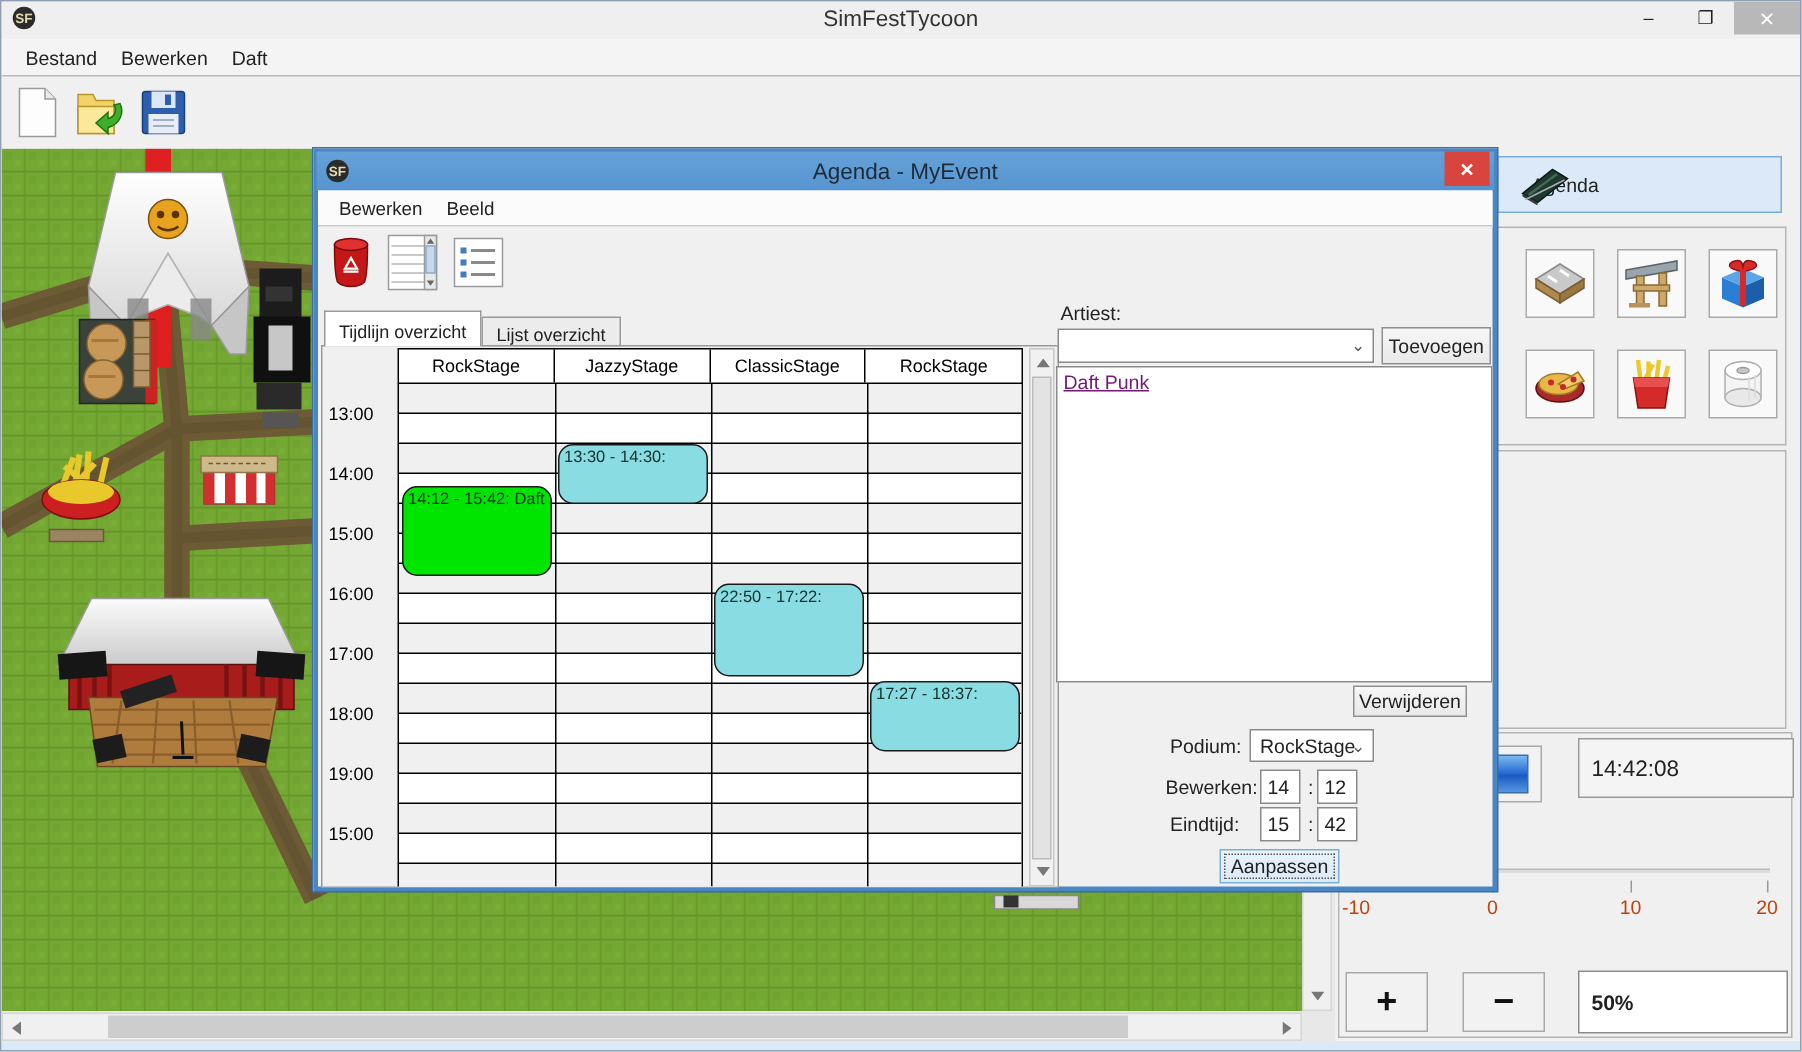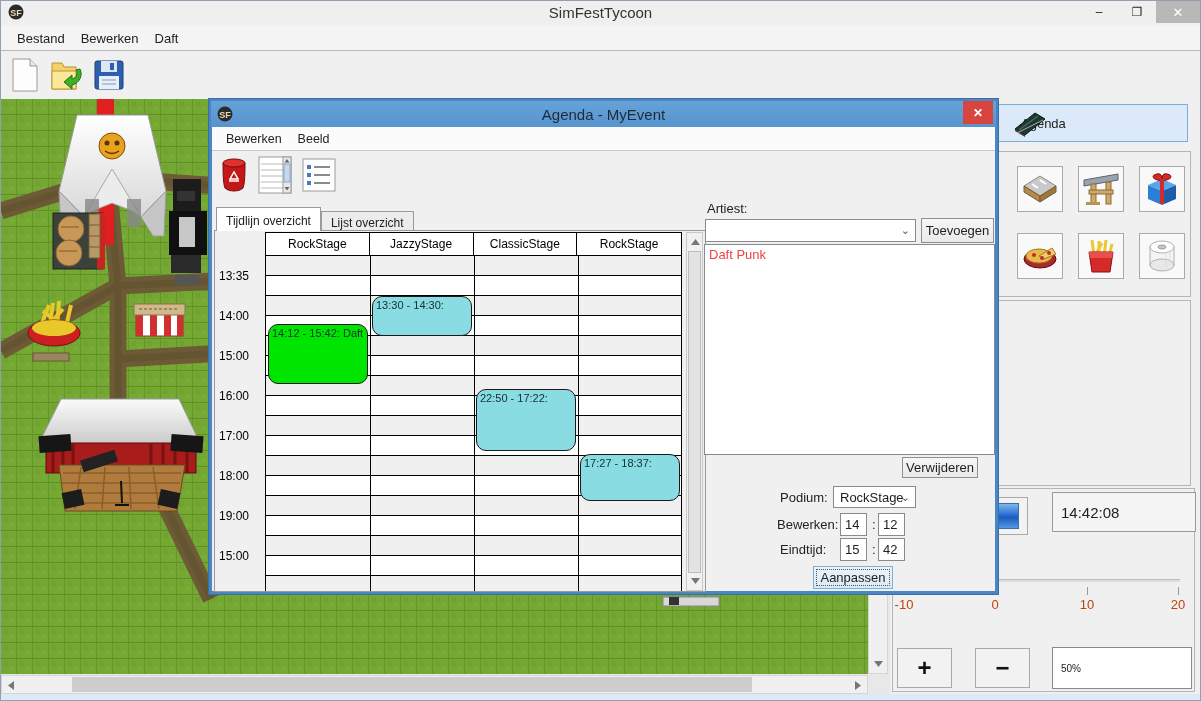--- a/index.html
+++ b/index.html
@@ -51,21 +51,21 @@
                font-size:15px; color:#222; }
   .slider-track { position:absolute; left:14px; top:480px; width:276px; height:3px;
                   background:#dcdcdc; border-top:1px solid #bdbdbd; }
   .tick { position:absolute; top:488px; width:1px; height:8px; background:#999; }
   .slider-label { position:absolute; top:498px; width:40px; text-align:center; font-size:13px; color:#c2410c; }
   .zoom-btn { position:absolute; top:549px; width:55px; height:40px; background:#f2f2f2;
               border:1px solid #a9a9a9; font-size:24px; font-weight:bold; color:#111;
               display:flex; align-items:center; justify-content:center; font-family:"Liberation Sans",sans-serif; }
   .zoom-val { position:absolute; left:162px; top:548px; width:140px; height:42px; background:#fff;
               border:1px solid #8a8a8a; display:flex; align-items:center; padding-left:8px;
-              font-size:10px; color:#222; }
+              font-size:14px; color:#222;font-weight:bold; }
   .status-strip { position:absolute; left:0; top:693px; width:1201px; height:8px; background:#dce9f7; }
 
   
   .dialog { position:absolute; left:208px; top:98px; width:789px; height:495px; background:#f0f0f0;
             border:3px solid #4a86c2; box-shadow:0 0 0 1px #3a6ea5; z-index:50; }
   .dlg-titlebar { position:absolute; left:-1px; top:-1px; width:785px; height:26px;
                   background:linear-gradient(180deg,#66a2d8,#5794cf); display:flex; align-items:center; }
   .dlg-title { position:absolute; left:0; right:0; text-align:center; font-size:15px; color:#1d2b38; }
   .dlg-close { position:absolute; right:3px; top:0px; width:30px; height:23px; background:#d8453e;
                color:#fff; font-size:12px; font-weight:bold; display:flex; align-items:center;
@@ -101,21 +101,21 @@
 
   
   .lbl { position:absolute; font-size:13px; color:#222; }
   .combo { position:absolute; background:#fff; border:1px solid #8a8a8a; display:flex;
            align-items:center; font-size:13px; color:#222; padding-left:6px; }
   .combo .chev { position:absolute; right:5px; color:#555; font-size:11px; }
   .btn { position:absolute; background:linear-gradient(180deg,#f6f6f6,#e9e9e9); border:1px solid #8f8f8f;
          font-size:13px; color:#222; display:flex; align-items:center; justify-content:center; }
   .artist-list { position:absolute; left:492px; top:142px; width:291px; height:211px; background:#fff;
                  border:1px solid #8a8a8a; padding:2px 4px; }
-  .artist-item { font-size:13px; color:#ef4444; }
+  .artist-item { font-size:13px; color:#701a75;text-decoration:underline; }
   .tfield { position:absolute; width:27px; height:23px; background:#fff; border:1px solid #8a8a8a;
             font-size:13px; color:#222; display:flex; align-items:center; padding-left:4px; }
   .colon { position:absolute; font-size:13px; color:#222; }
   .focus-btn { background:linear-gradient(180deg,#eaf3fb,#d9e9f7); border:1px solid #7ab0d4;
                outline:1px dotted #555; outline-offset:-4px; }
 </style>
 </head>
 <body>
 
 <div class="titlebar">
@@ -500,21 +500,21 @@
           <div class="tl-row shade" style="top: 320px;"></div>
           <div class="tl-col-line" style="left: 104px;"></div>
           <div class="tl-col-line" style="left: 208px;"></div>
           <div class="tl-col-line" style="left: 312px;"></div>
           <div class="tl-event" style="left: 2px; width: 100px; top: 68px; height: 60px; background: rgb(0, 229, 0);">14:12 - 15:42: Daft P</div>
           <div class="tl-event" style="left: 106px; width: 100px; top: 40px; height: 40px; background: rgb(136, 220, 226);">13:30 - 14:30:</div>
           <div class="tl-event" style="left: 210px; width: 100px; top: 133.333px; height: 61.3333px; background: rgb(136, 220, 226);">22:50 - 17:22:</div>
           <div class="tl-event" style="left: 314px; width: 100px; top: 198px; height: 46.6667px; background: rgb(136, 220, 226);">17:27 - 18:37:</div>
         </div>
       <div id="hour-labels">
-          <div class="hour-label" style="top: 37px;">13:35</div>
+          <div class="hour-label" style="top: 37px;">13:00</div>
           <div class="hour-label" style="top: 77px;">14:00</div>
           <div class="hour-label" style="top: 117px;">15:00</div>
           <div class="hour-label" style="top: 157px;">16:00</div>
           <div class="hour-label" style="top: 197px;">17:00</div>
           <div class="hour-label" style="top: 237px;">18:00</div>
           <div class="hour-label" style="top: 277px;">19:00</div>
           <div class="hour-label" style="top: 317px;">15:00</div>
         </div>
       <div class="tl-scroll">
         <div class="arrow" style="top:1px;left:0">

